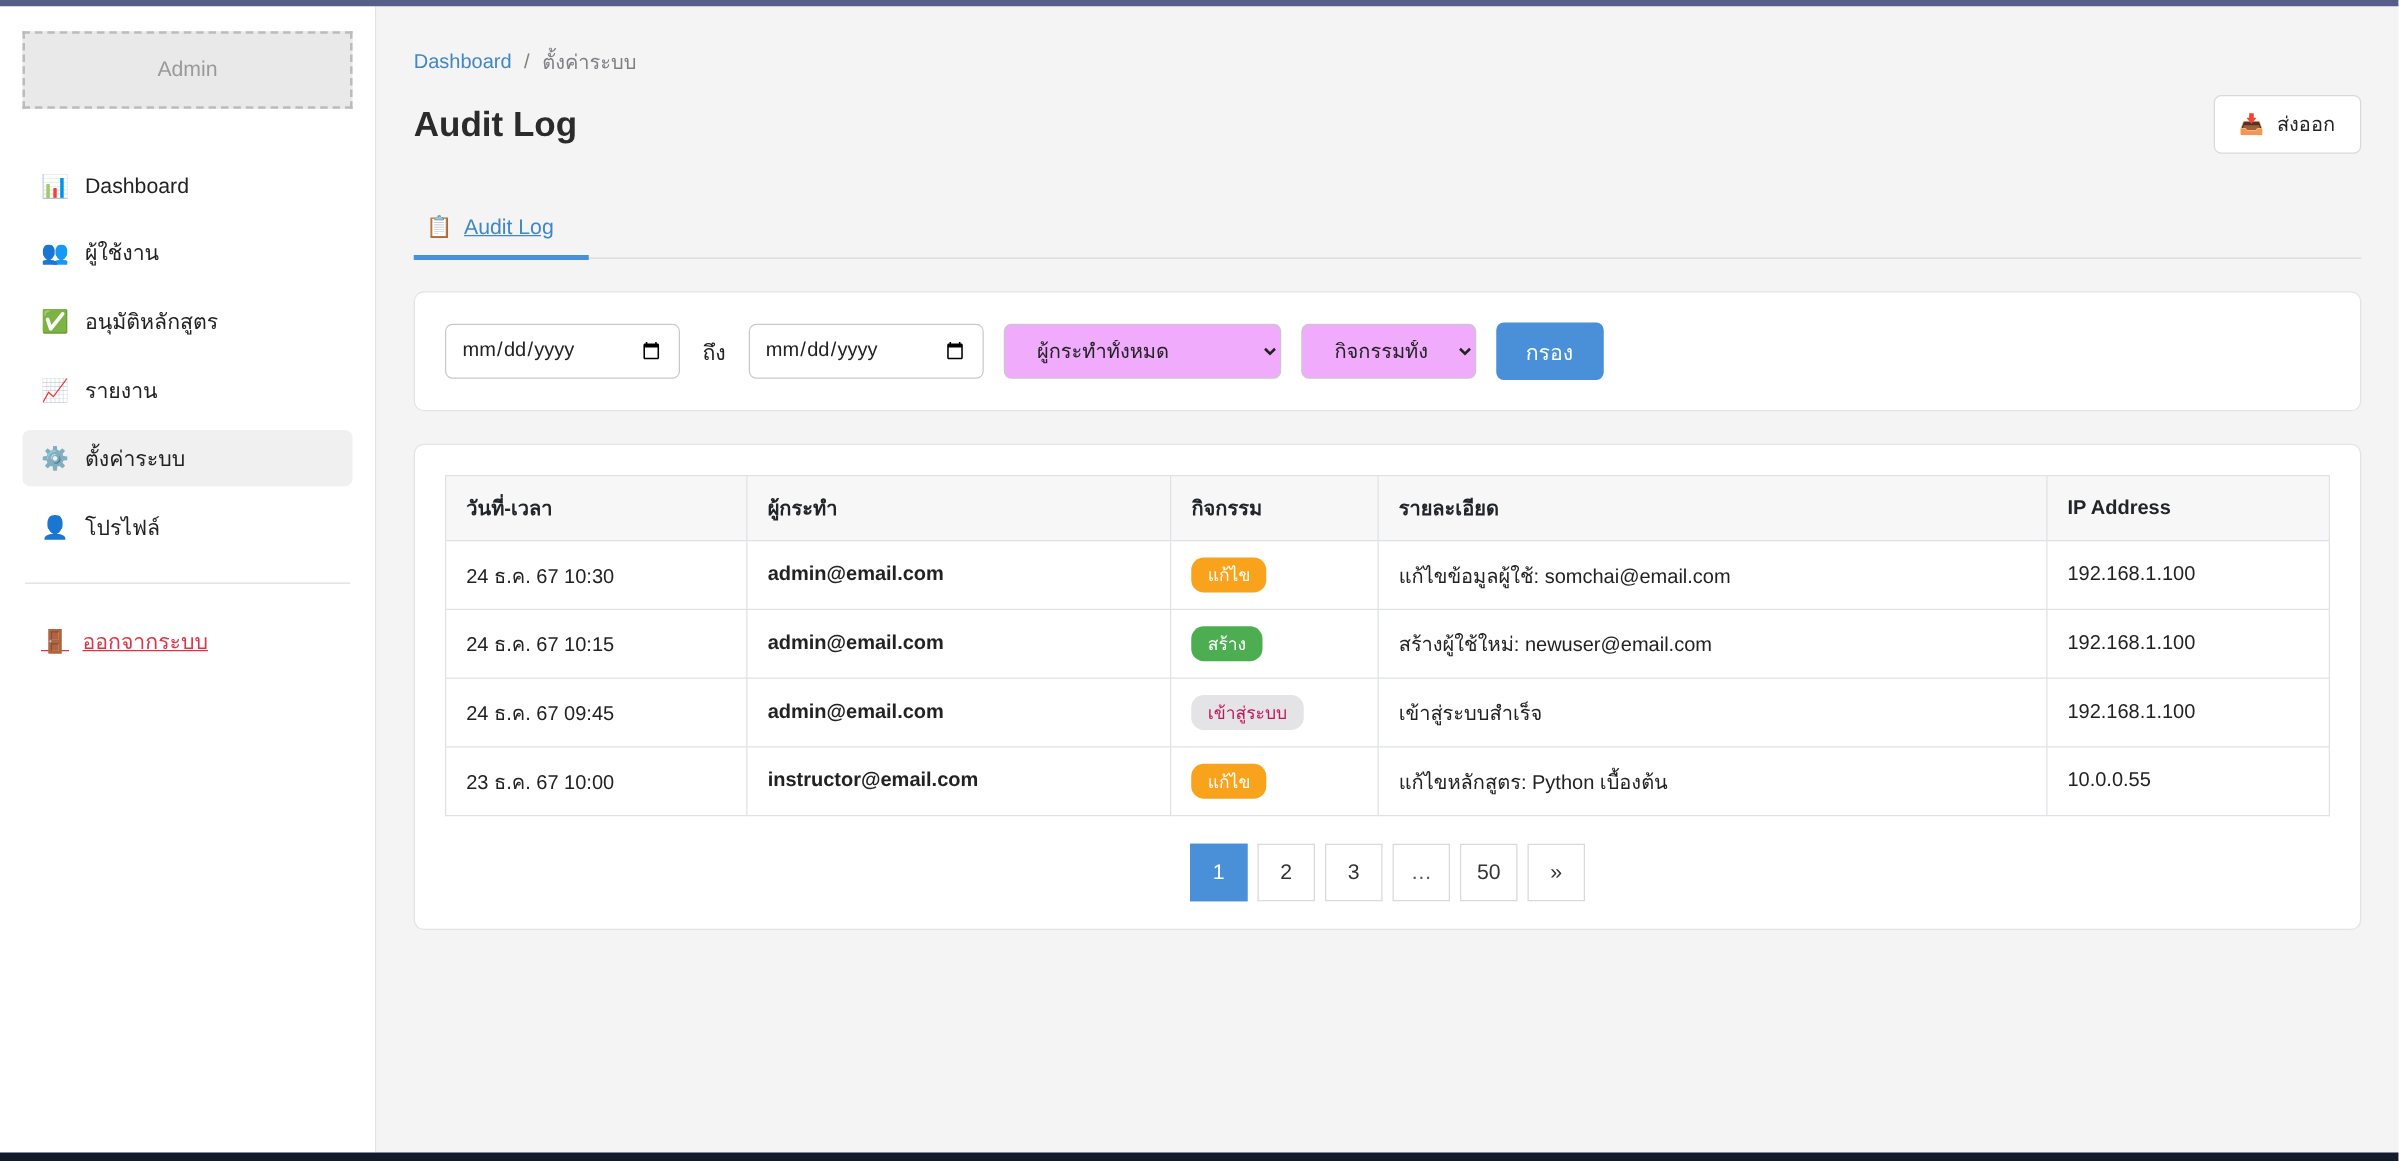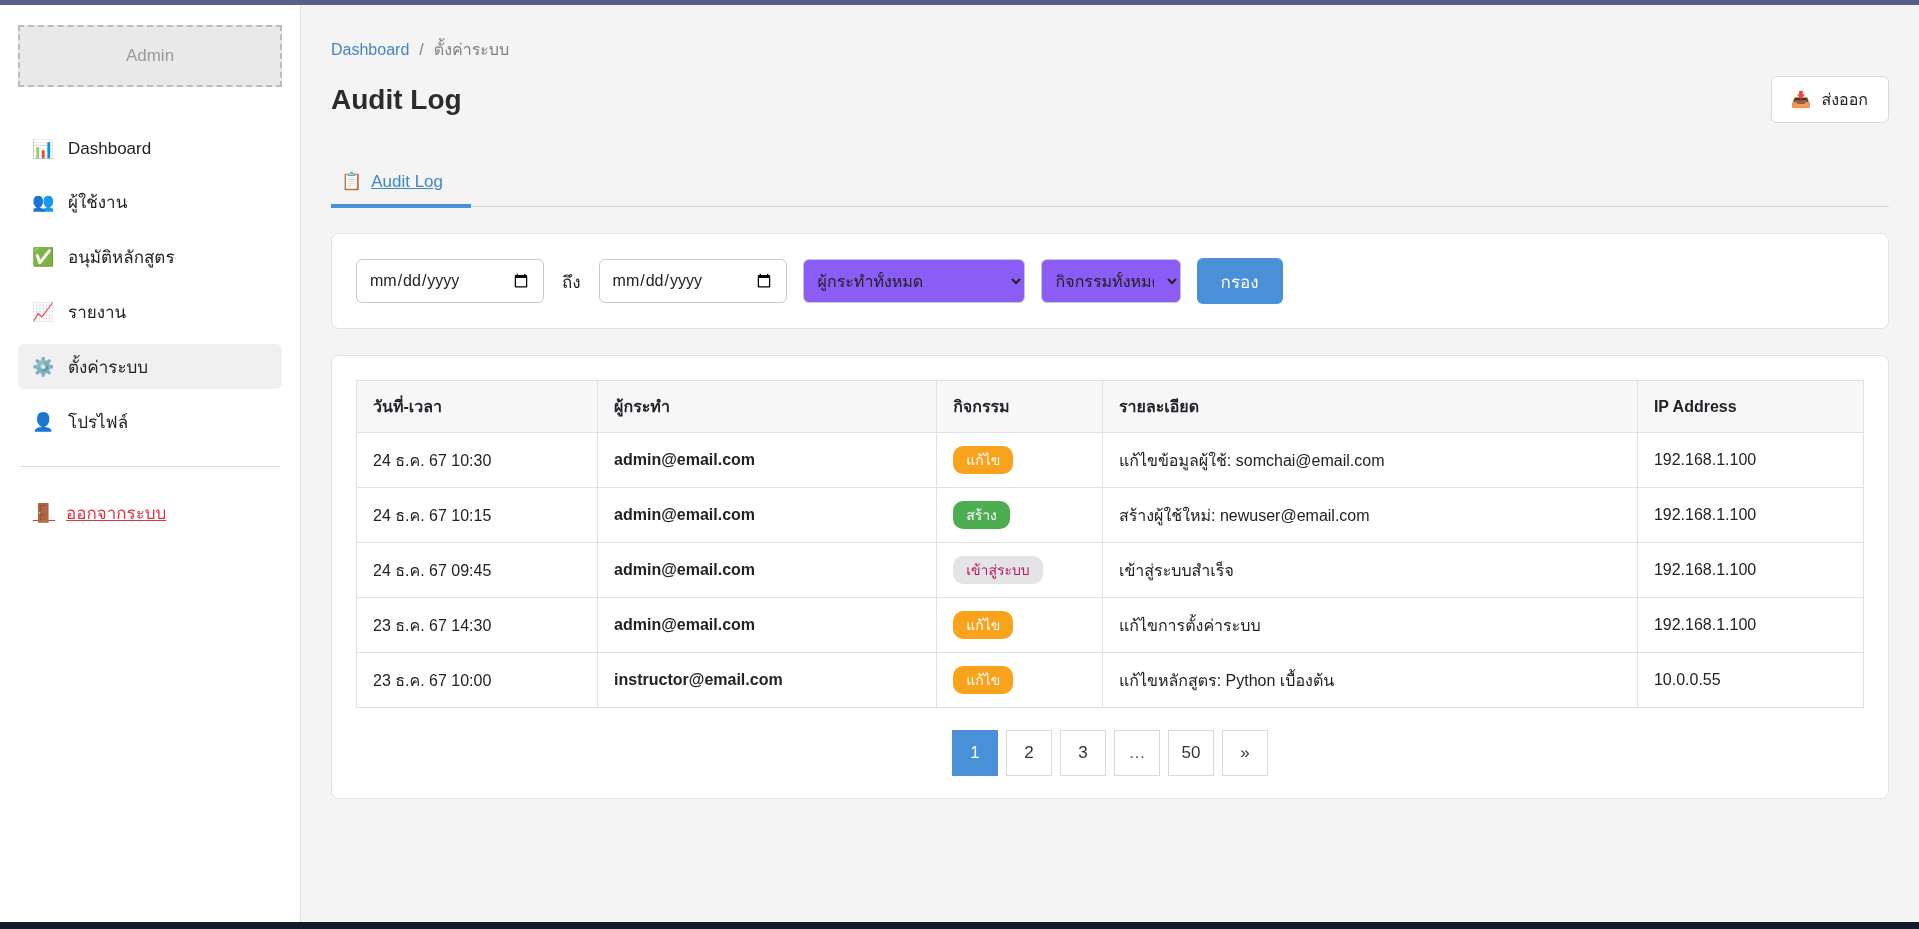--- a/index.html
+++ b/index.html
@@ -38,23 +38,23 @@
   .tab-label{text-decoration:underline;}
   .tab.active{border-bottom:4px solid var(--accent,#4a90d9);margin-bottom:-2px;}
 
   
   .card{background:#fff;border:1px solid #e3e3e4;border-radius:8px;}
   .filter-card{margin-top:26px;padding:24px 24px;display:flex;align-items:center;gap:16px;}
   .date-input{height:44px;width:188px;border:1px solid #c9c9c9;border-radius:6px;padding:0 12px;
               font-size:16px;font-family:"Liberation Sans","DejaVu Sans",sans-serif;color:#222;
               box-sizing:border-box;background:#fff;}
   .to-label{font-size:17px;color:#222;padding:0 2px;}
-  .filter-select{height:44px;border:1px solid #c9c9c9;border-radius:6px;background:#8b5cf6;
+  .filter-select{height:44px;border:1px solid #c9c9c9;border-radius:6px;background:#f0abfc;
                  font-size:16px;font-family:"Liberation Sans","DejaVu Sans",sans-serif;color:#222;
-                 padding:0 10px;}
+                 padding:0 22px;}
   .select-actor{width:222px;}
   .select-activity{width:140px;}
   .filter-btn{height:46px;background:var(--accent,#4a90d9);color:#fff;border:none;border-radius:6px;
               padding:4px 24px;font-size:17px;cursor:pointer;}
 
   
   .table-card{margin-top:26px;padding:24px 24px 22px 24px;}
   table.audit{width:100%;border-collapse:collapse;font-size:16px;color:#222;padding-left:24px;}
   table.audit th,table.audit td{border:1px solid #dee2e6;padding:13px 16px;text-align:left;vertical-align:middle;}
   table.audit thead th{background:#f7f7f8;font-weight:bold;color:#212529;}
@@ -190,29 +190,20 @@
             <tr>
               <td>24 ธ.ค. 67 09:45</td>
               <td class="actor">admin@email.com</td>
               <td>
                 <span class="badge badge-login">เข้าสู่ระบบ</span>
               </td>
               <td>เข้าสู่ระบบสำเร็จ</td>
               <td>192.168.1.100</td>
             </tr>
             <tr>
-              <td>23 ธ.ค. 67 14:30</td>
-              <td class="actor">admin@email.com</td>
-              <td>
-                <span class="badge badge-edit">แก้ไข</span>
-              </td>
-              <td>แก้ไขการตั้งค่าระบบ</td>
-              <td>192.168.1.100</td>
-            </tr>
-            <tr>
               <td>23 ธ.ค. 67 10:00</td>
               <td class="actor">instructor@email.com</td>
               <td>
                 <span class="badge badge-edit">แก้ไข</span>
               </td>
               <td>แก้ไขหลักสูตร: Python เบื้องต้น</td>
               <td>10.0.0.55</td>
             </tr>
           </tbody>
         </table>

